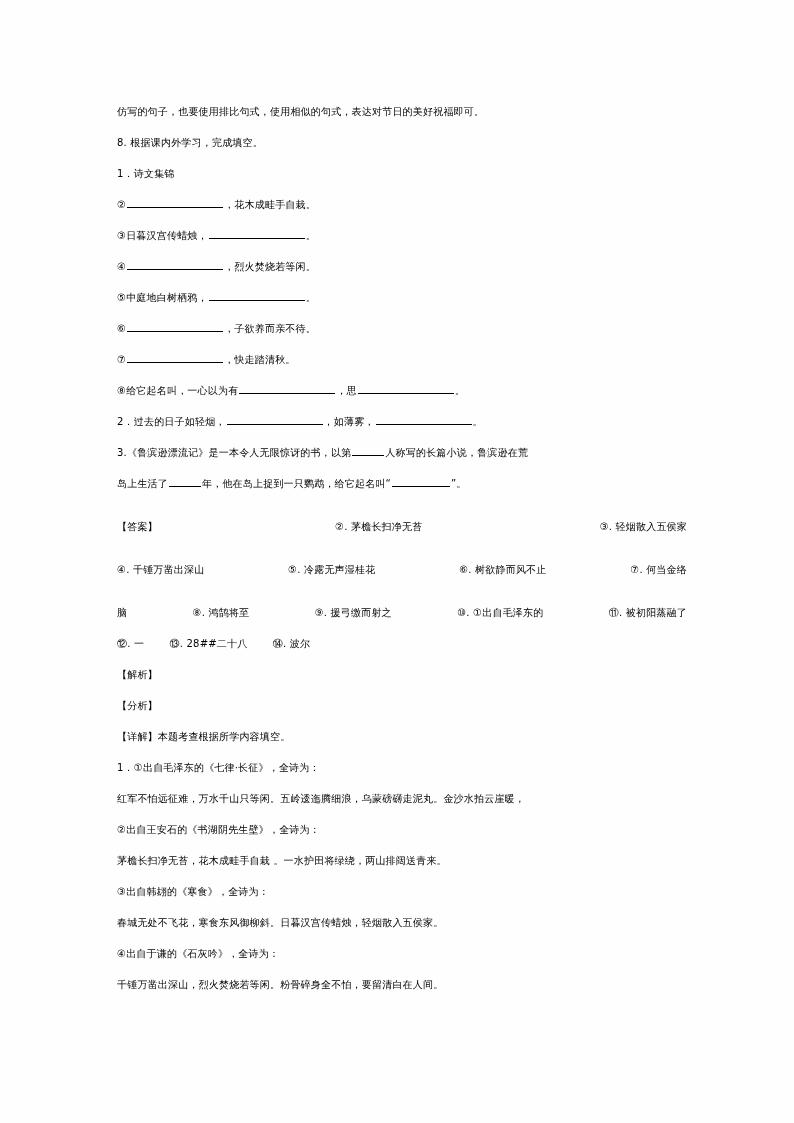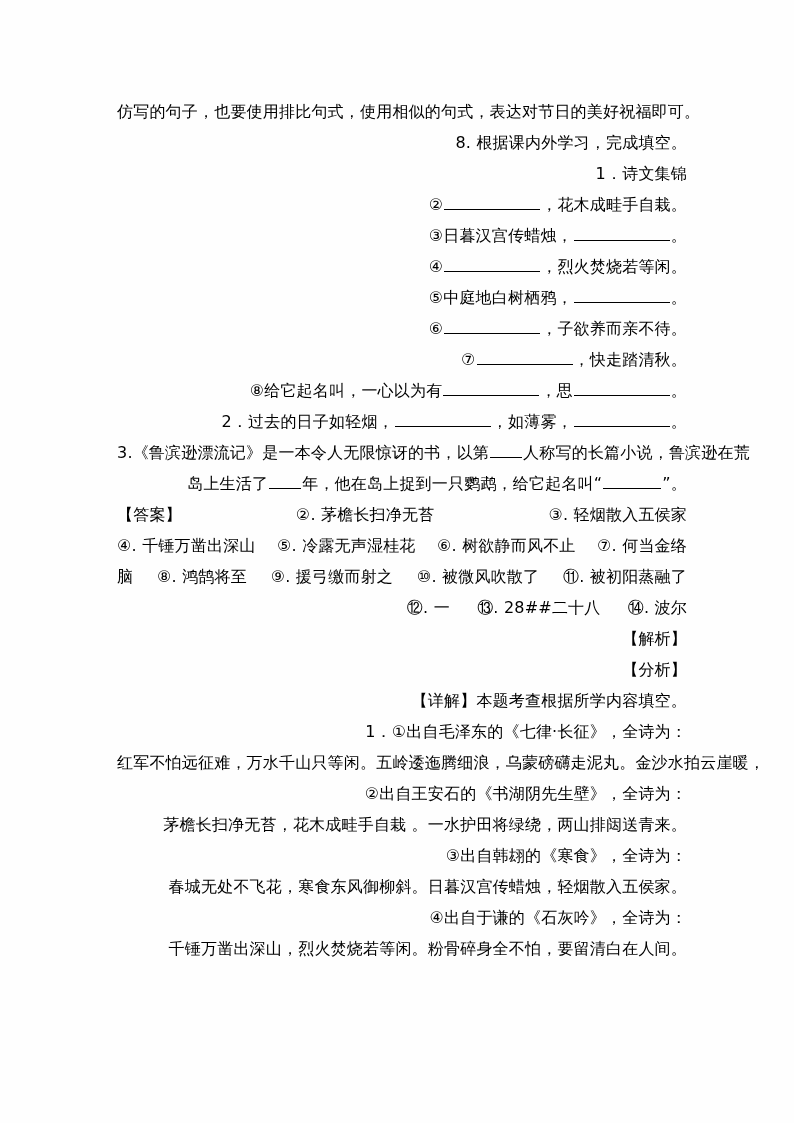--- a/index.html
+++ b/index.html
@@ -1,25 +1,25 @@
 <!DOCTYPE html>
 <html><head>
 <meta charset="utf-8">
 <style>
   html, body { margin: 0; padding: 0; background: #ffffff; }
   body { width: 794px; height: 1123px; position: relative; overflow: hidden;
          font-family: "DejaVu Sans", "Liberation Sans", sans-serif; color: #000; }
   .page { position: absolute; left: 0; top: 0; width: 794px; height: 1123px; background: #fefefe; }
   .content { position: absolute; left: 117px; top: 100px; width: 570px; }
-  .line { height: 31px; line-height: 24px; font-size: 16px; white-space: nowrap; letter-spacing: 0.2px; text-align: right; }
+  .line { height: 31px; line-height: 24px; font-size: 10px; white-space: nowrap; letter-spacing: 0.2px; }
   .blank { display: inline-block; border-bottom: 1px solid #000; height: 14px; vertical-align: baseline; margin: 0 1px; }
   .b-std { width: 96px; }
   .b-xs  { width: 32px; }
   .b-md  { width: 58px; }
-  .ans-row { display: flex; justify-content: space-between; }
+  .ans-row { display: flex; justify-content: space-between; margin-top: 12px; }
   .ans-item { display: inline-block; }
   .gap-s { display: inline-block; width: 22px; }
 </style>
 </head>
 <body>
 
 <div class="page">
   <div class="content">
 
     <div class="line">仿写的句子，也要使用排比句式，使用相似的句式，表达对节日的美好祝福即可。</div>
@@ -79,21 +79,21 @@
     <div class="line ans-row">
       <span class="ans-item"><span>④.</span>&nbsp;<span>千锤万凿出深山</span></span>
       <span class="ans-item"><span>⑤.</span>&nbsp;<span>冷露无声湿桂花</span></span>
       <span class="ans-item"><span>⑥.</span>&nbsp;<span>树欲静而风不止</span></span>
       <span class="ans-item"><span>⑦.</span>&nbsp;<span>何当金络</span></span>
     </div>
     <div class="line ans-row">
       <span class="ans-item">脑</span>
       <span class="ans-item"><span>⑧.</span>&nbsp;<span>鸿鹄将至</span></span>
       <span class="ans-item"><span>⑨.</span>&nbsp;<span>援弓缴而射之</span></span>
-      <span class="ans-item"><span>⑩.</span>&nbsp;<span>被微风吹散了</span></span>
+      <span class="ans-item"><span>⑩.</span>&nbsp;<span>①出自毛泽东的</span></span>
       <span class="ans-item"><span>⑪.</span>&nbsp;<span>被初阳蒸融了</span></span>
     </div>
     <div class="line">
       <span class="ans-item"><span>⑫.</span>&nbsp;<span>一</span></span><span class="gap-s"></span>
       <span class="ans-item"><span>⑬.</span>&nbsp;<span>28##二十八</span></span><span class="gap-s"></span>
       <span class="ans-item"><span>⑭.</span>&nbsp;<span>波尔</span></span>
     </div>
 
     <div class="line">【解析】</div>
     <div class="line">【分析】</div>

